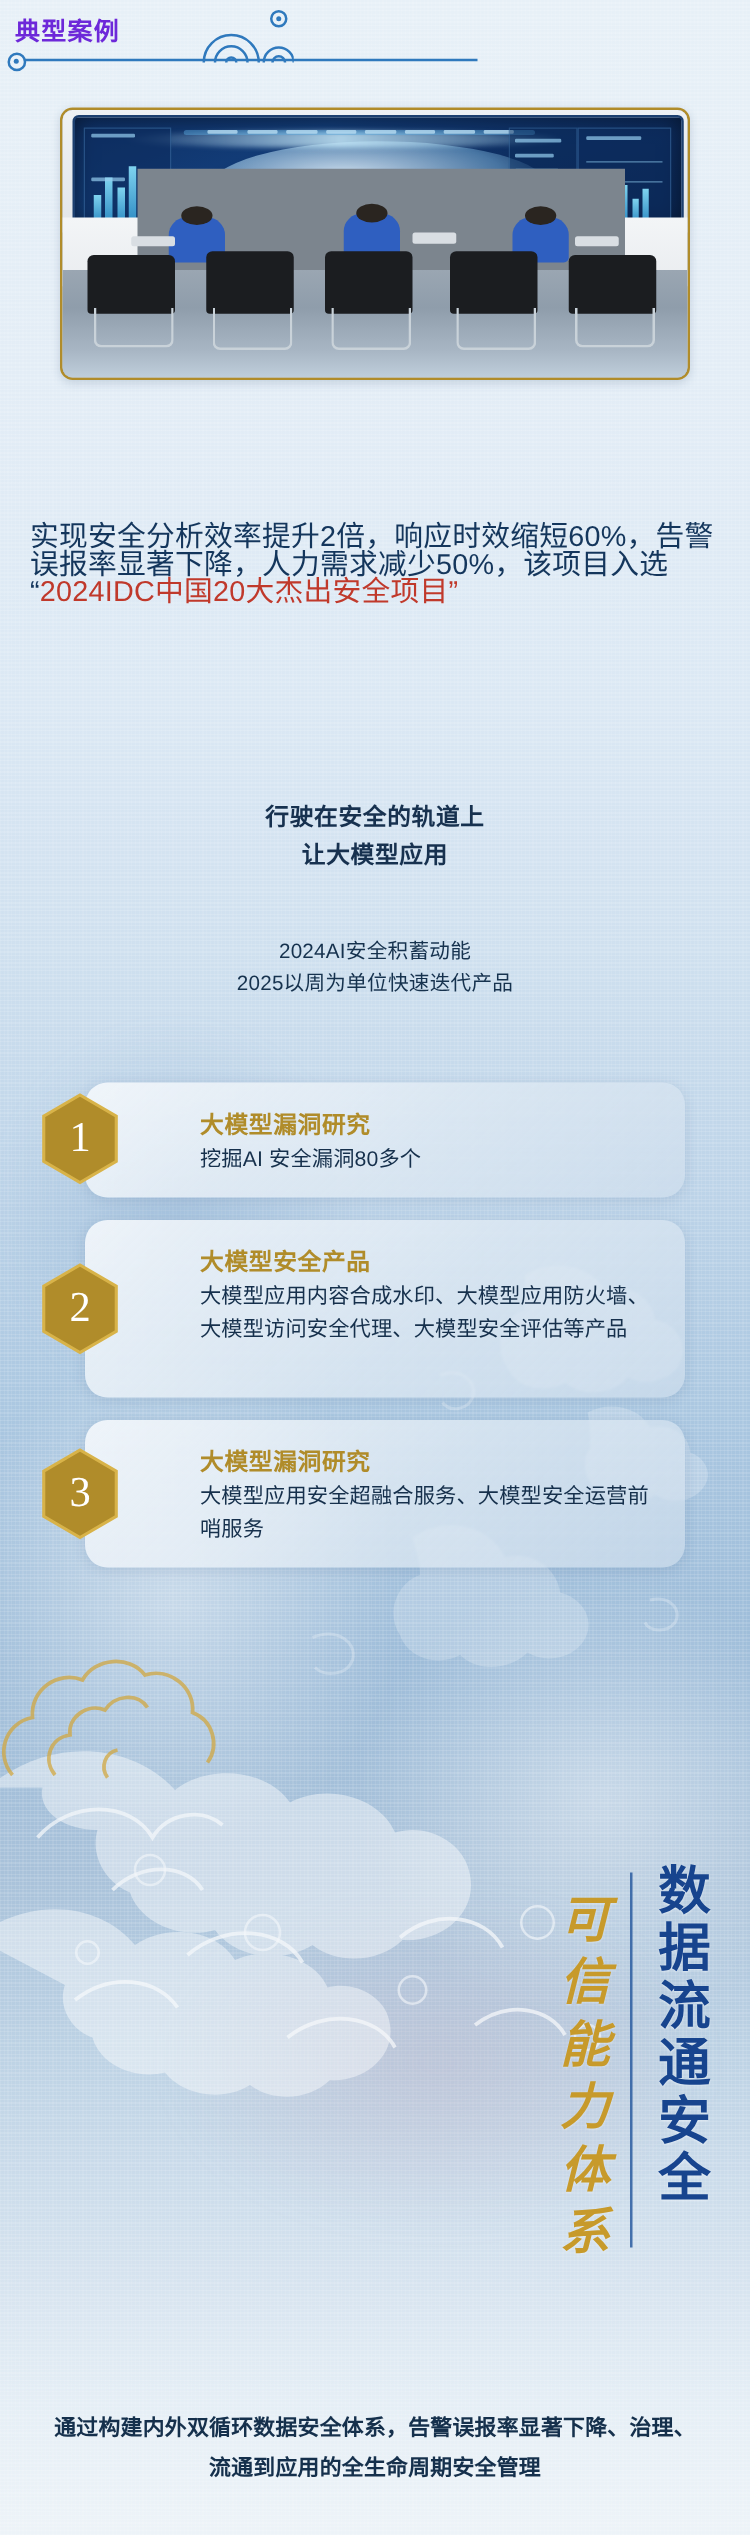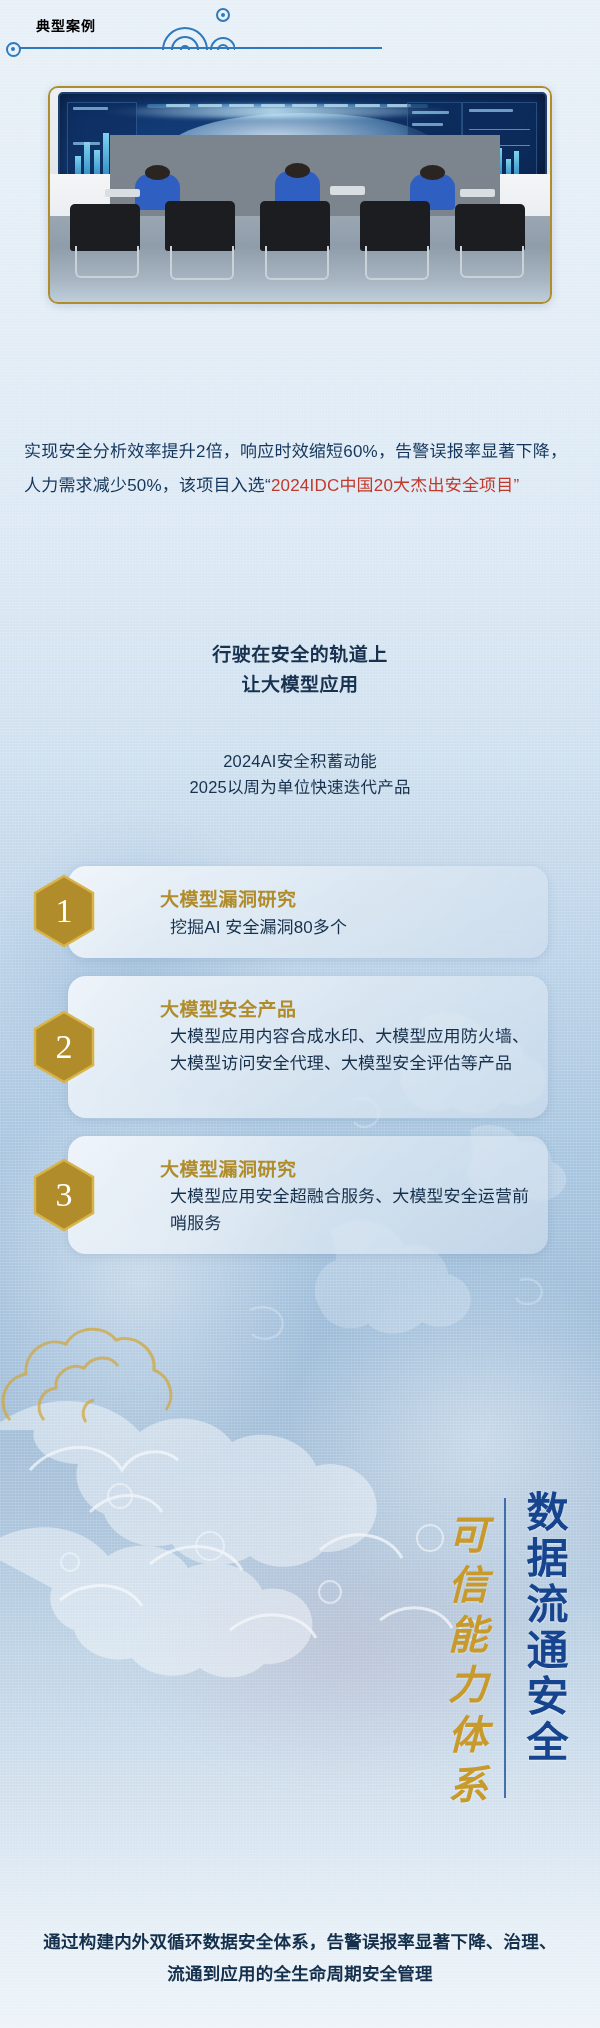--- a/index.html
+++ b/index.html
@@ -25,21 +25,21 @@
   .bg-wash-c{position:absolute;left:40px;top:1460px;width:620px;height:380px;border-radius:50%;
     background:radial-gradient(closest-side,rgba(186,166,188,.30),rgba(186,166,188,0) 70%);filter:blur(14px);}
   .bg-wash-d{position:absolute;left:-60px;top:760px;width:400px;height:420px;border-radius:50%;
     background:radial-gradient(closest-side,rgba(120,160,200,.30),rgba(120,160,200,0) 72%);filter:blur(10px);}
   .bg-wave{position:absolute;left:0;top:1300px;width:600px;height:420px;opacity:.85;}
   .bg-cloud-svg{position:absolute;left:0;top:980px;width:600px;height:560px;opacity:.55;}
   .bg-gold-cloud{position:absolute;left:-10px;top:1270px;width:250px;height:200px;opacity:.85;}
 
   
   .hdr{position:absolute;left:0;top:0;width:600px;height:78px;}
-  .badge-text{position:absolute;left:36px;top:14px;font-size:14px;font-weight:bold;color:#000000;
+  .badge-text{position:absolute;left:12px;top:14px;font-size:20px;font-weight:bold;color:#6d28d9;
     letter-spacing:1px;line-height:24px;}
   .badge-rule{position:absolute;left:12px;top:47px;width:370px;height:0;border-top:2px solid #2f79bd;}
   .badge-dot{position:absolute;left:6px;top:42px;width:11px;height:11px;border-radius:50%;
     border:2px solid #2f79bd;background:#eaf2f9;}
   .badge-dot:after{content:"";position:absolute;left:2.5px;top:2.5px;width:4px;height:4px;border-radius:50%;background:#2f79bd;}
   .badge-arcs{position:absolute;left:155px;top:6px;width:80px;height:46px;}
 
   .main-title{position:absolute;left:0;top:42px;width:600px;text-align:center;
     font-size:25px;font-weight:bold;color:#1b5fa8;letter-spacing:.4px;}
 
@@ -70,37 +70,37 @@
   .ph-floor{position:absolute;left:0;top:60%;width:100%;height:40%;
     background:linear-gradient(180deg,#9aa6b2 0%,#8f9dab 35%,#a8b6c4 75%,#bfcedb 100%);}
   .chair{position:absolute;background:#1b1d20;border-radius:5px 5px 3px 3px;}
   .chair-leg{position:absolute;border:2px solid #c9d2d9;border-top:none;border-radius:0 0 6px 6px;}
   .person{position:absolute;background:#2f5fc0;border-radius:14px 14px 4px 4px;}
   .person-head{position:absolute;background:#2a2520;border-radius:50%;}
   .laptop{position:absolute;background:#d9dee3;border-radius:2px;}
 
   
   .case-para{position:absolute;left:24px;top:418px;width:552px;
-    font-size:17px;line-height:34px;color:#14365c;letter-spacing:.2px;margin-top:17px;}
+    font-size:23px;line-height:22px;color:#14365c;letter-spacing:.2px;}
   .case-para .hl{color:#c0392b;}
 
   
   .ai-tag{position:absolute;left:0;top:603px;width:600px;text-align:center;
     font-size:25px;font-weight:bold;color:#b22222;letter-spacing:1px;}
   .ai-sub{position:absolute;left:0;top:640px;width:600px;text-align:center;
     font-size:19px;font-weight:bold;color:#17314f;line-height:30px;letter-spacing:.5px;}
   .ai-note{position:absolute;left:0;top:748px;width:600px;text-align:center;
     font-size:16.5px;color:#16324e;line-height:26px;letter-spacing:.2px;}
 
   
   .card{position:absolute;left:68px;width:480px;border-radius:18px;
     background:linear-gradient(135deg,rgba(246,249,252,.88),rgba(225,235,244,.72) 55%,rgba(210,224,238,.6));
     box-shadow:0 2px 10px rgba(50,80,120,.13);backdrop-filter:blur(1px);text-decoration:underline;}
   .card-title{position:absolute;left:92px;font-size:19px;font-weight:bold;color:#b08c2a;letter-spacing:.5px;}
-  .card-body{position:absolute;left:92px;width:372px;font-size:17px;line-height:27px;color:#16304c;letter-spacing:.1px;margin-left:10px;}
+  .card-body{position:absolute;left:92px;width:372px;font-size:17px;line-height:27px;color:#16304c;letter-spacing:.1px;}
   .hex{position:absolute;left:32px;width:64px;height:74px;}
   .hex svg{position:absolute;inset:0;}
   .hex-num{position:absolute;inset:0;display:flex;align-items:center;justify-content:center;
     font-size:34px;color:#fff;font-family:"Liberation Serif","DejaVu Serif",serif;}
 
   
   .vert-wrap{position:absolute;left:300px;top:1490px;width:280px;height:420px;}
   .vert-blue{position:absolute;right:14px;top:0;writing-mode:vertical-rl;
     font-size:42px;font-weight:bold;color:#17448e;letter-spacing:4px;line-height:46px;
     text-shadow:0 1px 2px rgba(255,255,255,.5);}

